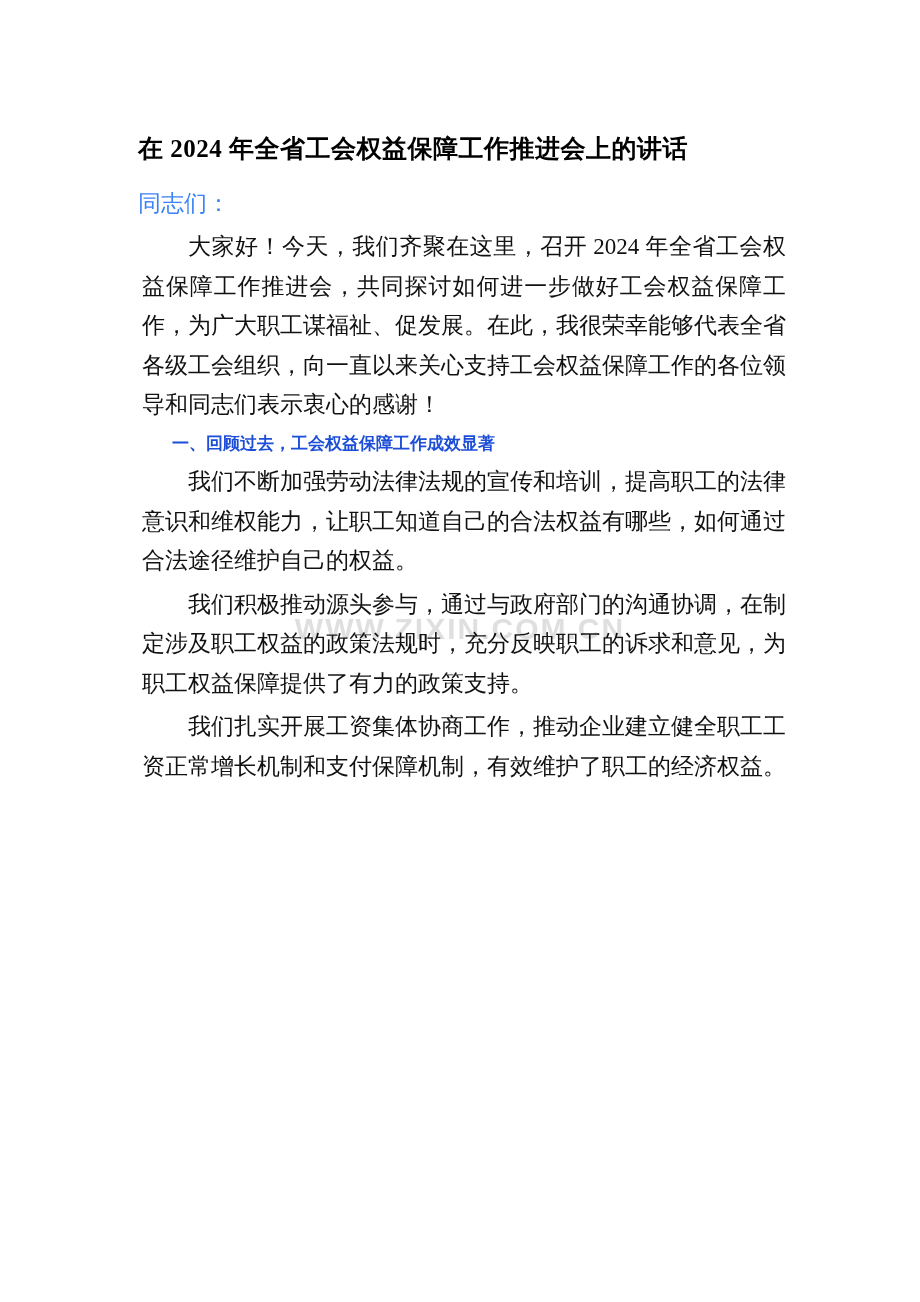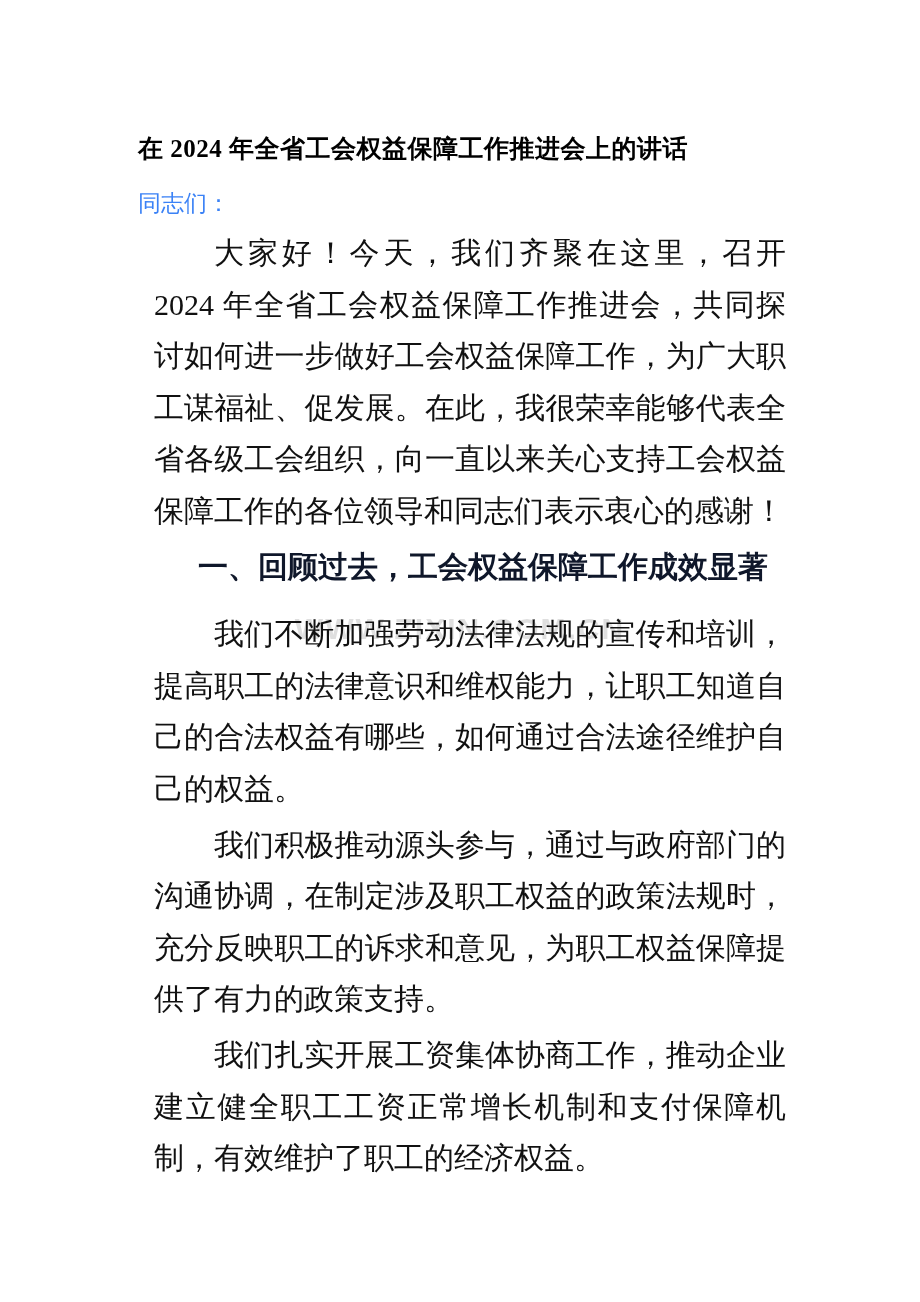--- a/index.html
+++ b/index.html
@@ -36,34 +36,34 @@
     font-family: "Liberation Serif", "DejaVu Serif", serif;
   }
   .salutation {
     font-size: 23px;
     line-height: 1.72;
     color: #3b82f6;
     margin: 0 0 4px 0;
     text-indent: 0;
   }
   .para {
-    font-size: 30px;
+    font-size: 23px;
     line-height: 1.72;
     color: #111111;
-    margin: 0 0 4px 16px;
+    margin: 0 0 4px 4px;
     text-indent: 2em;
     text-align: justify;
     text-justify: inter-ideograph;
   }
   .heading {
-    font-size: 30px;
+    font-size: 17px;
     font-weight: bold;
     line-height: 1.72;
-    color: #0f172a;
-    margin: 0 0 16px 0;
+    color: #1d4ed8;
+    margin: 0 0 4px 0;
     text-indent: 2em;
   }
   
   .watermark {
     position: absolute;
     left: 0;
     right: 0;
     top: 612px;
     text-align: center;
     font-size: 30px;

